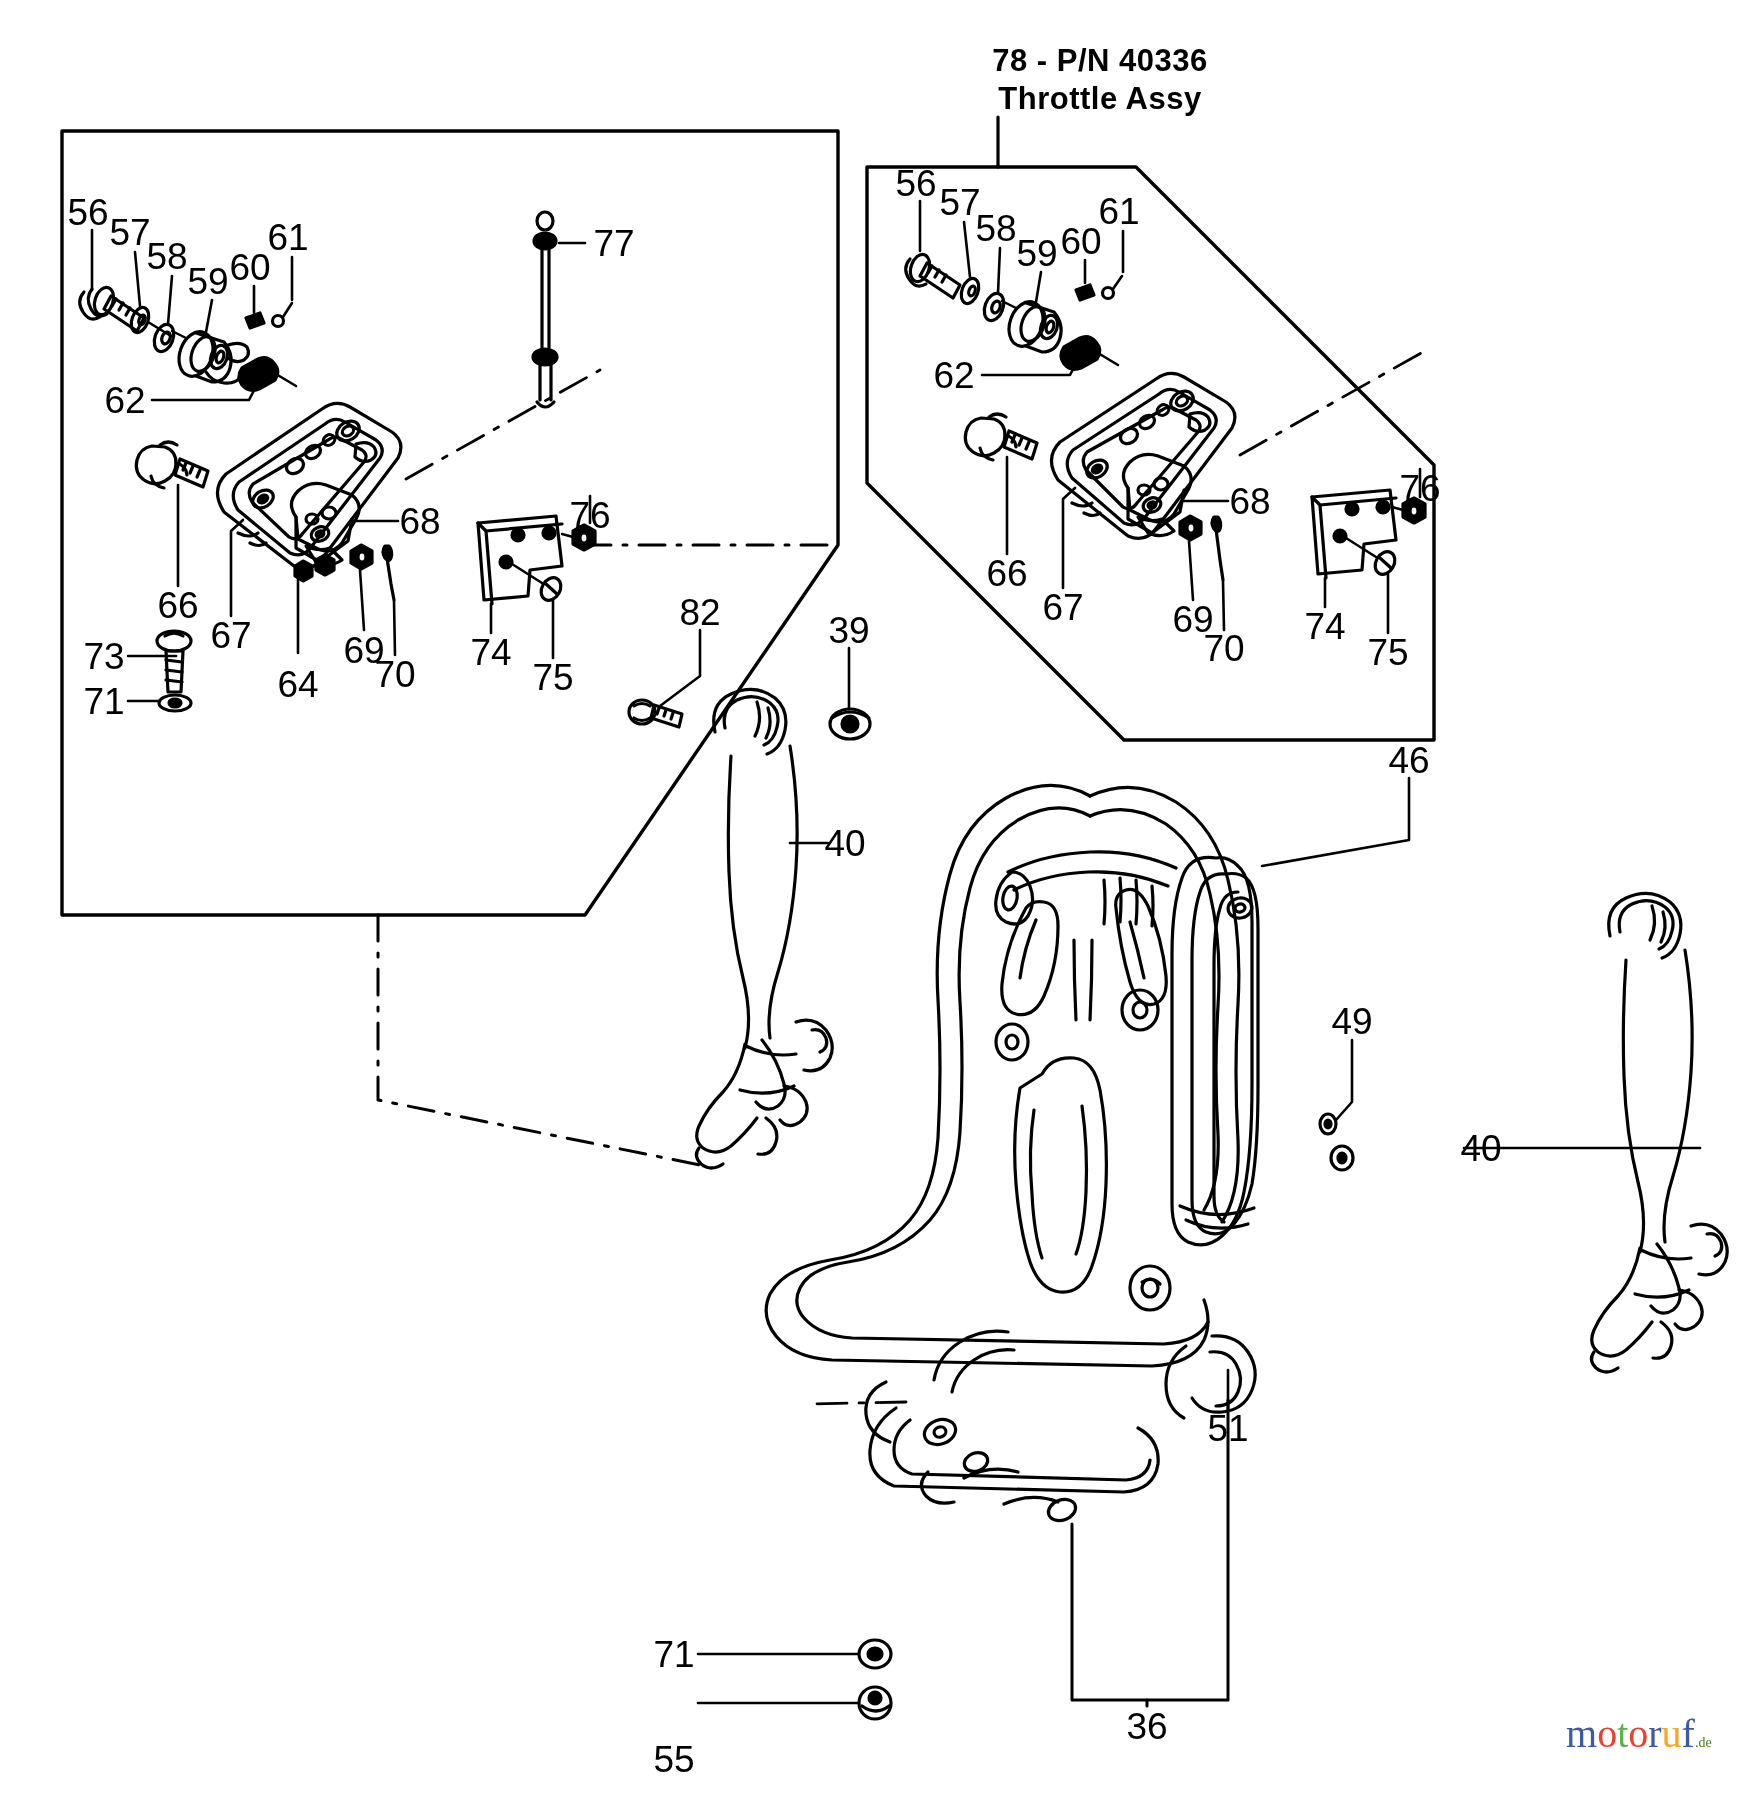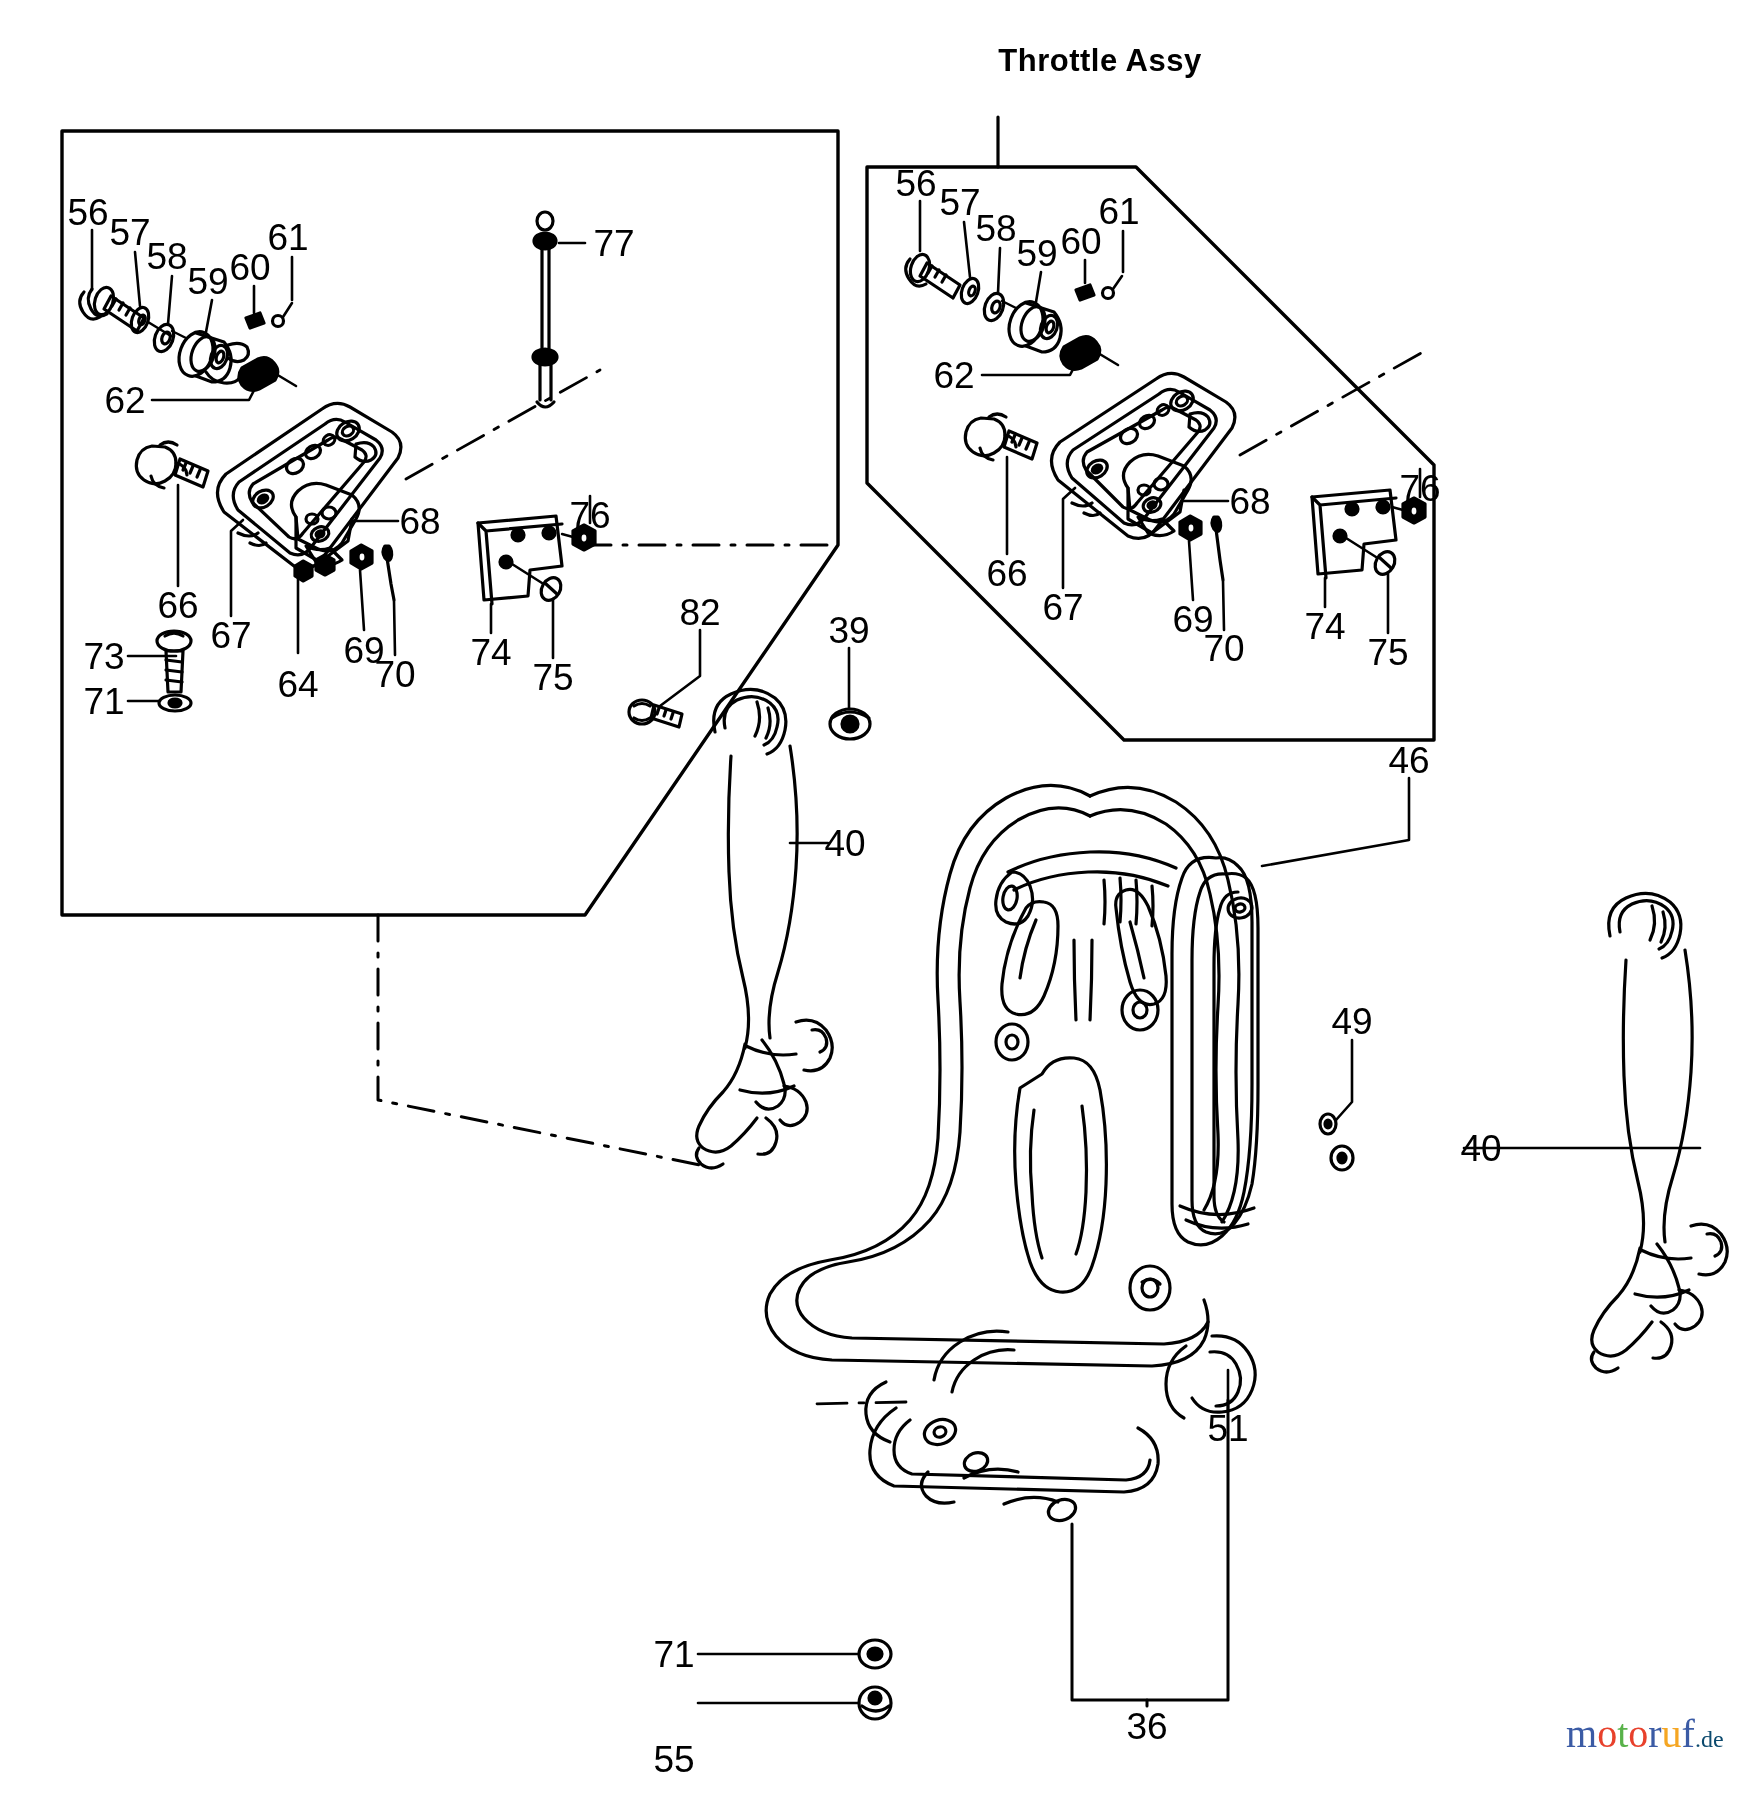--- a/index.html
+++ b/index.html
@@ -50,22 +50,22 @@
   .watermark {
     position: absolute;
     left: 1566px;
     top: 1714px;
     font-family: "Liberation Serif", serif;
     font-size: 40px;
     line-height: 1;
     white-space: nowrap;
   }
   .watermark .suffix {
-    font-size: 24px;
-    color: #0c4a6e;
+    font-size: 14px;
+    color: #4d7c0f;
   }
 </style>
 </head>
 <body>
 
 <div id="page">
 
   <svg id="diagram-svg" viewBox="0 0 1752 1800" xmlns="http://www.w3.org/2000/svg">
     <rect x="0" y="0" width="1752" height="1800" fill="#ffffff"></rect>
 
@@ -497,20 +497,21 @@
       <g stroke-dasharray="30 12 5 12" stroke-width="2.8">
         <path d="M406 479 L600 370"></path>
         <path d="M1240 455 L1430 348"></path>
         <path d="M906 1402 L808 1404"></path>
       </g>
 
     </g>
   </svg>
 
   <div class="title-block">
+    <div>78 - P/N 40336</div>
     <div>Throttle Assy</div>
   </div>
 
   <div id="callout-layer">
       <div class="callout" style="left: 88px; top: 212px;">56</div>
       <div class="callout" style="left: 130px; top: 232px;">57</div>
       <div class="callout" style="left: 167px; top: 256px;">58</div>
       <div class="callout" style="left: 208px; top: 281px;">59</div>
       <div class="callout" style="left: 250px; top: 267px;">60</div>
       <div class="callout" style="left: 288px; top: 237px;">61</div>

